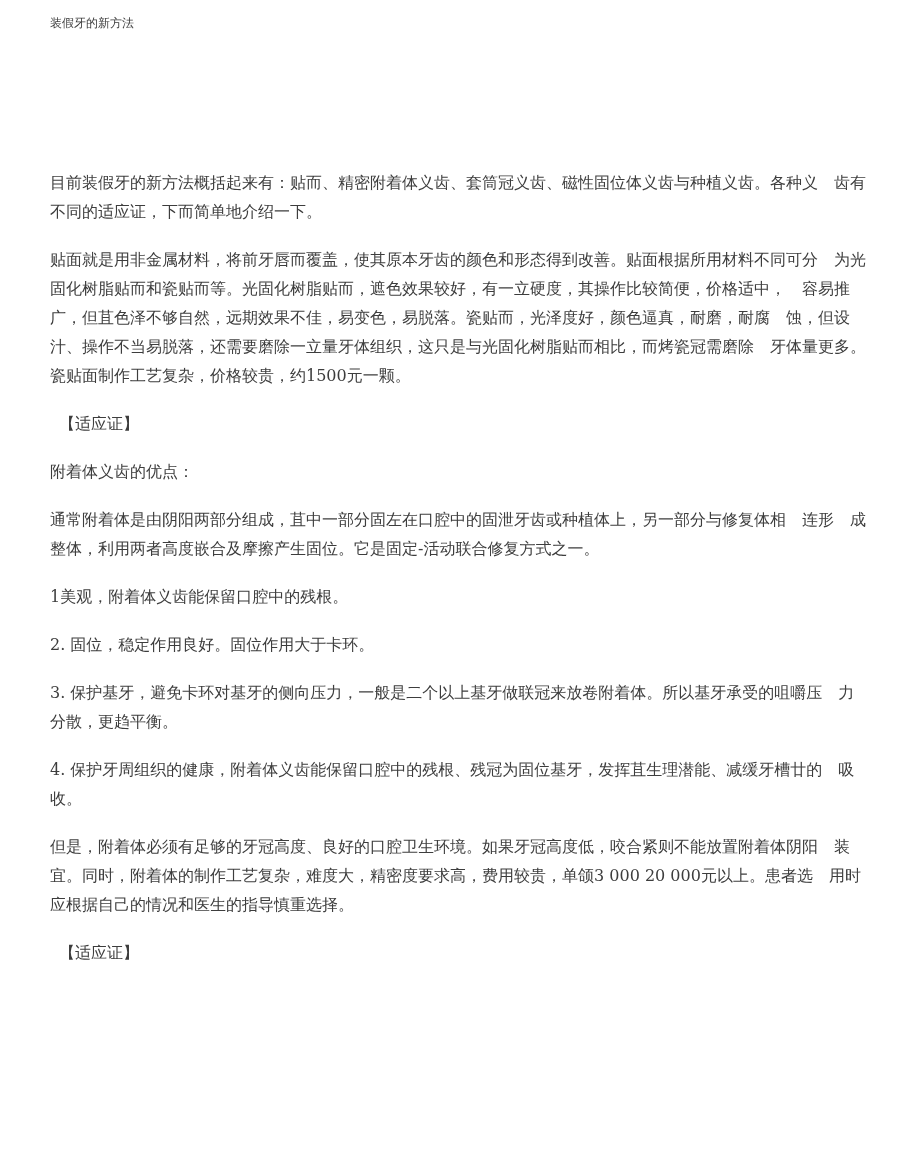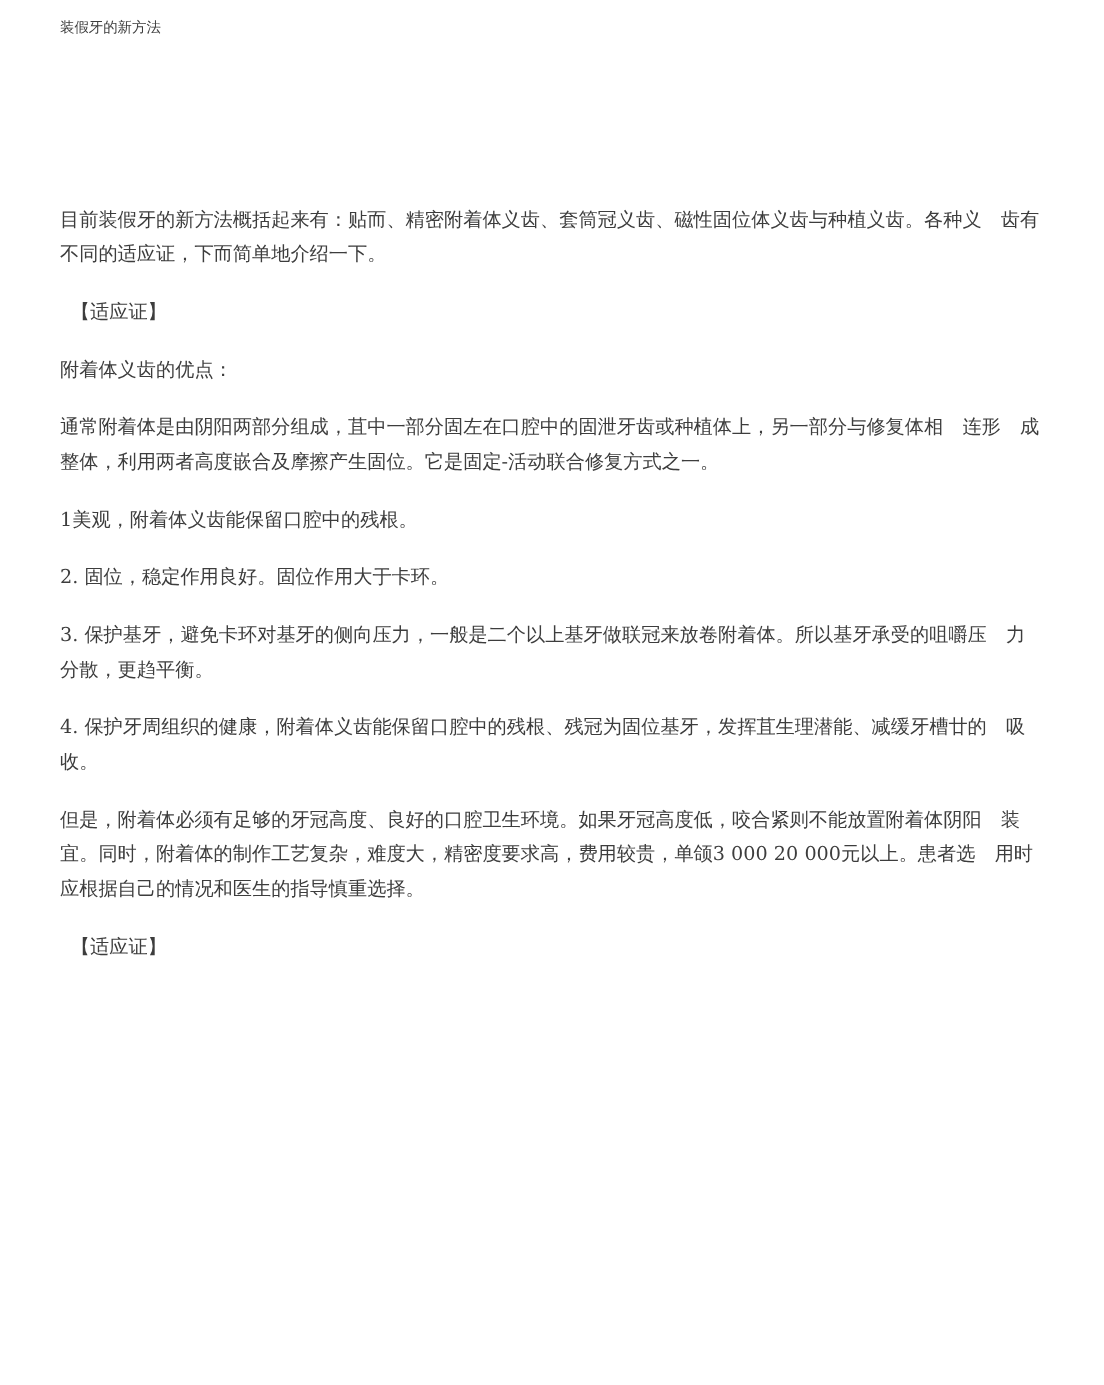--- a/index.html
+++ b/index.html
@@ -40,20 +40,21 @@
     padding-left: 9px;
   }
 </style>
 </head>
 <body>
 
 <div class="doc-page">
   <p class="doc-title">装假牙的新方法</p>
 
   <p class="doc-para">目前装假牙的新方法概括起来有：贴而、精密附着体义齿、套筒冠义齿、磁性固位体义齿与种植义齿。各种义　齿有不同的适应证，下而简单地介绍一下。</p>
+  <p class="doc-para">贴面就是用非金属材料，将前牙唇而覆盖，使其原本牙齿的颜色和形态得到改善。贴面根据所用材料不同可分　为光固化树脂贴而和瓷贴而等。光固化树脂贴而，遮色效果较好，有一立硬度，其操作比较简便，价格适中，　容易推广，但苴色泽不够自然，远期效果不佳，易变色，易脱落。瓷贴而，光泽度好，颜色逼真，耐磨，耐腐　蚀，但设汁、操作不当易脱落，还需要磨除一立量牙体组织，这只是与光固化树脂贴而相比，而烤瓷冠需磨除　牙体量更多。瓷贴面制作工艺复杂，价格较贵，约1500元一颗。</p>
   <p class="doc-para indent">【适应证】</p>
   <p class="doc-para">附着体义齿的优点：</p>
   <p class="doc-para">通常附着体是由阴阳两部分组成，苴中一部分固左在口腔中的固泄牙齿或种植体上，另一部分与修复体相　连形　成整体，利用两者高度嵌合及摩擦产生固位。它是固定-活动联合修复方式之一。</p>
   <p class="doc-para">1美观，附着体义齿能保留口腔中的残根。</p>
   <p class="doc-para">2. 固位，稳定作用良好。固位作用大于卡环。</p>
   <p class="doc-para">3. 保护基牙，避免卡环对基牙的侧向压力，一般是二个以上基牙做联冠来放卷附着体。所以基牙承受的咀嚼压　力分散，更趋平衡。</p>
   <p class="doc-para">4. 保护牙周组织的健康，附着体义齿能保留口腔中的残根、残冠为固位基牙，发挥苴生理潜能、减缓牙槽廿的　吸收。</p>
   <p class="doc-para">但是，附着体必须有足够的牙冠高度、良好的口腔卫生环境。如果牙冠高度低，咬合紧则不能放置附着体阴阳　装宜。同时，附着体的制作工艺复杂，难度大，精密度要求高，费用较贵，单颌3 000 20 000元以上。患者选　用时应根据自己的情况和医生的指导慎重选择。</p>
   <p class="doc-para indent">【适应证】</p>
 </div>

